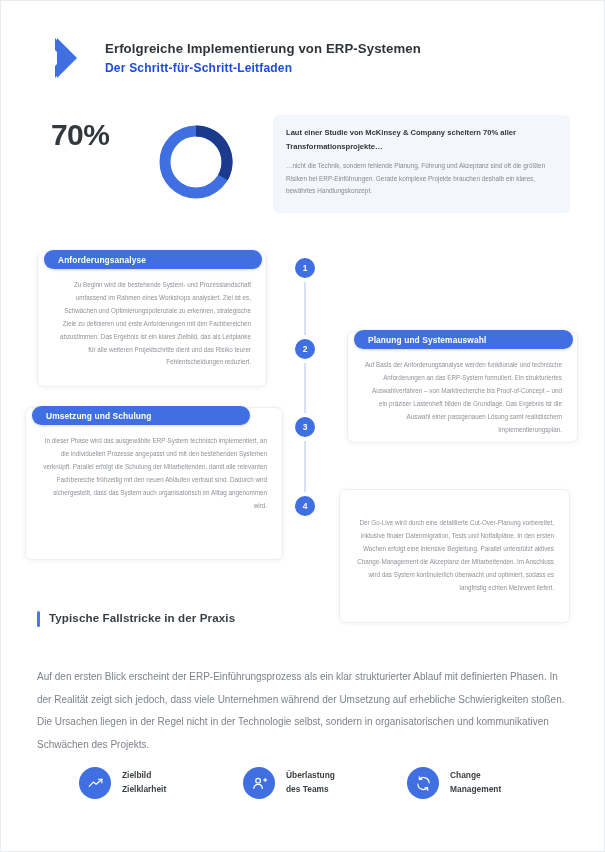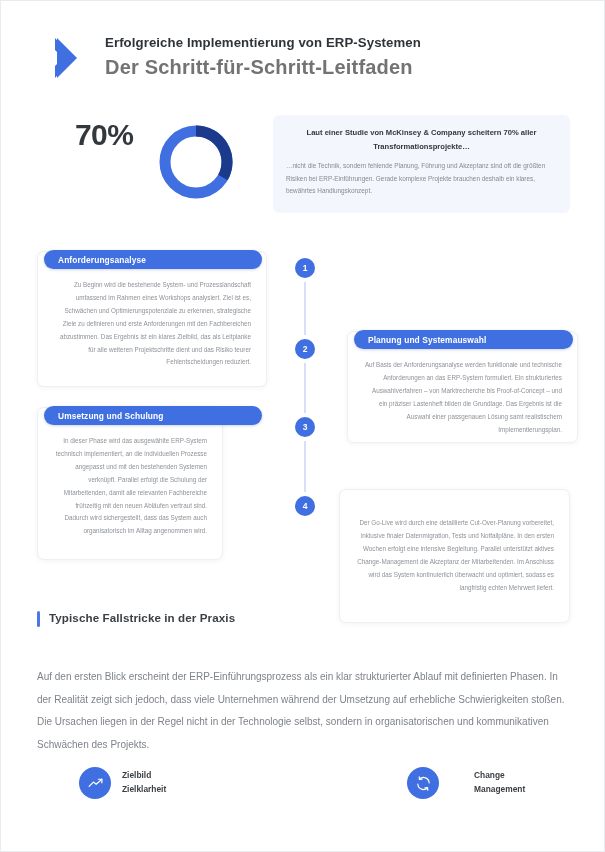--- a/index.html
+++ b/index.html
@@ -37,38 +37,37 @@
   }
   .header-text { margin-left: 18px; }
   .header-title {
     font-size: 13.2px;
     font-weight: bold;
     color: #2f3438;
     letter-spacing: .1px;
     line-height: 1.5;
   }
   .header-sub {
-    font-size: 20px;
-    font-weight: bold;
-    color: #737373;
+    font-size: 12px;
+    font-weight: bold;
+    color: #1d4ed8;
     letter-spacing: .2px;
     line-height: 1.55;
   }
 
   
   .stats {
     position: absolute;
     left: 36px; top: 112px;
     width: 533px; height: 108px;
   }
   .stat-block {
     position: absolute;
     left: 14px; top: 6px;
     width: 120px;
-    margin-left: 24px;
   }
   .stat-number {
     font-size: 30px;
     font-weight: bold;
     color: #33383d;
     line-height: 1.05;
     letter-spacing: -.6px;
   }
   .stat-caption {
     margin-top: 10px;
@@ -88,21 +87,20 @@
     width: 297px; height: 98px;
     background: #f3f6fc;
     border-radius: 6px;
     padding: 11px 13px 10px 13px;
   }
   .callout-lead {
     font-size: 7.6px;
     font-weight: bold;
     color: #33383d;
     line-height: 1.85;
-    text-align: center;
   }
   .callout-body {
     margin-top: 6px;
     font-size: 6.4px;
     color: #868b91;
     line-height: 1.95;
   }
 
   
   .timeline-line {
@@ -159,21 +157,21 @@
     font-size: 6.3px;
     color: #8d9298;
     line-height: 2.05;
     padding: 27px 15px 14px 15px;
   }
 
   .card-1 { left: 36px; top: 250px; width: 230px; height: 136px; }
   .card-1 .card-pill { width: 218px; }
   .card-2 { left: 346px; top: 330px; width: 231px; height: 112px; }
   .card-2 .card-pill { width: 219px; }
-  .card-3 { left: 36px; top: 406px; width: 186px; height: 153px; }
+  .card-3 { left: 24px; top: 406px; width: 258px; height: 153px; }
   .card-3 .card-pill { width: 218px; }
   .card-4 { left: 338px; top: 488px; width: 231px; height: 134px; }
   .card-4 .card-pill { width: 219px; }
 
   
   .pitfalls-head {
     position: absolute;
     left: 36px; top: 610px;
     display: flex;
     align-items: flex-start;
@@ -206,21 +204,21 @@
     width: 533px; height: 52px;
   }
   .icon-item {
     position: absolute;
     display: flex;
     align-items: center;
     top: 0;
   }
   .icon-item.i1 { left: 42px; }
   .icon-item.i2 { left: 206px; }
-  .icon-item.i3 { left: 370px; gap: 24px; }
+  .icon-item.i3 { left: 370px; }
   .icon-circle {
     width: 32px; height: 32px;
     border-radius: 50%;
     background: #3f6fe0;
     display: flex;
     align-items: center;
     justify-content: center;
     flex: 0 0 auto;
   }
   .icon-label {
@@ -301,20 +299,31 @@
       <div class="icon-circle">
         <svg viewBox="0 0 24 24" width="17" height="17" fill="none" stroke="#ffffff" stroke-width="1.7" stroke-linecap="round" stroke-linejoin="round">
           <path d="M3 16 L9 10 L13 13 L21 6"></path>
           <path d="M16 6 L21 6 L21 11"></path>
         </svg>
       </div>
       <div class="icon-label">Zielbild
 Zielklarheit</div>
     </div>
 
+    <div class="icon-item i2">
+      <div class="icon-circle">
+        <svg viewBox="0 0 24 24" width="17" height="17" fill="none" stroke="#ffffff" stroke-width="1.7" stroke-linecap="round" stroke-linejoin="round">
+          <circle cx="10" cy="8" r="3.3"></circle>
+          <path d="M4 19 c0-3.6 2.7-5.8 6-5.8 s6 2.2 6 5.8"></path>
+          <path d="M18 7 h4 M20 5 v4"></path>
+        </svg>
+      </div>
+      <div class="icon-label">Überlastung
+des Teams</div>
+    </div>
 
     <div class="icon-item i3">
       <div class="icon-circle">
         <svg viewBox="0 0 24 24" width="17" height="17" fill="none" stroke="#ffffff" stroke-width="1.7" stroke-linecap="round" stroke-linejoin="round">
           <path d="M20 11 a8 8 0 0 0 -13.7 -5"></path>
           <path d="M4 13 a8 8 0 0 0 13.7 5"></path>
           <path d="M6 2.5 L6.3 6.2 L10 5.8"></path>
           <path d="M18 21.5 L17.7 17.8 L14 18.2"></path>
         </svg>
       </div>

